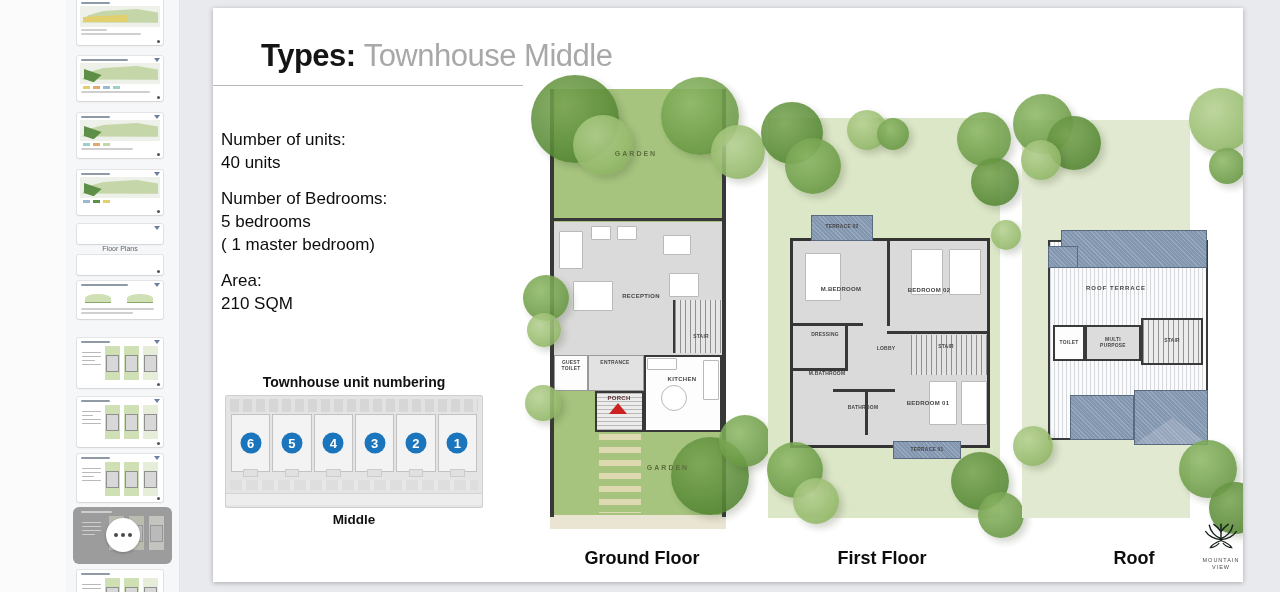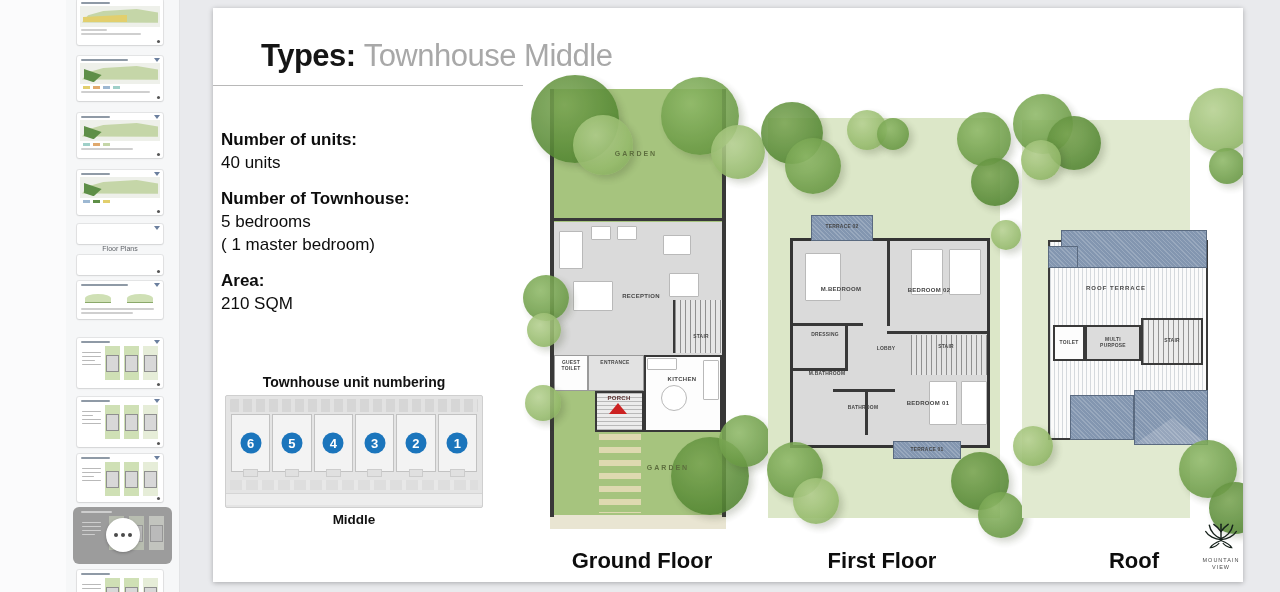--- a/index.html
+++ b/index.html
@@ -52,21 +52,21 @@
   
   .slide { position:absolute; left:213px; top:8px; width:1030px; height:574px;
     background:#fff; box-shadow:0 1px 5px rgba(0,0,0,.28); overflow:hidden; }
 
   .slide-title { position:absolute; left:8px; top:30px; font-size:31px; letter-spacing:-.5px; }
   .slide-title .prefix { font-weight:700; color:#151515;margin-left:40px; }
   .slide-title .value { font-weight:500; color:#a8a8a8; margin-left:8px; }
   .title-rule { position:absolute; left:0; top:77px; width:310px; height:1px; background:#b8b8b8; }
 
   .info { position:absolute; left:8px; top:120px; font-size:17px; line-height:23px; color:#0d0d0d; }
-  .info .lbl { font-weight:700; }
+  .info .lbl { font-weight:400; }
   .info .grp { margin-bottom:13px; }
 
   
   .numbering { position:absolute; left:12px; top:366px; width:258px; }
   .num-title { text-align:center; font-size:14px; font-weight:700; color:#111; }
   .siteplan { position:relative; margin-top:5px; height:113px; background:#e4e4e4;
     border:1px solid #cfcfcf; border-radius:2px; padding:3px 4px; }
   .sp-top { height:13px; background:repeating-linear-gradient(90deg,#d6d6d6 0 9px,#e2e2e2 9px 13px);
     border-radius:1px; }
   .sp-row { display:flex; height:58px; margin-top:2px; }
@@ -97,21 +97,21 @@
   .room-label { position:absolute; transform:translate(-50%,-50%); font-size:6px; line-height:7px;
     font-weight:700; color:#454545; letter-spacing:.3px; text-align:center; white-space:nowrap; z-index:5; }
   .room-label.sm { transform:translate(-50%,-50%) scale(.82); }
   .room-label.wrap { white-space:normal; width:34px; }
   .room-label.garden { color:#5d6e3e; letter-spacing:2px; font-size:7px; }
   .hatch-h { background-image:repeating-linear-gradient(90deg, rgba(60,60,60,.5) 0 1px, transparent 1px 5px); }
   .stripes-h { background-image:repeating-linear-gradient(180deg, rgba(90,90,90,.35) 0 1px, transparent 1px 4px); }
   .blue-roof { background:#8396b0; border:1px solid #5a6a80;
     background-image:repeating-linear-gradient(45deg, rgba(255,255,255,.18) 0 1px, transparent 1px 3px); }
   .floor-label { position:absolute; top:540px; transform:translateX(-50%);
-    font-size:22px; font-weight:700; color:#0d0d0d; }
+    font-size:18px; font-weight:700; color:#0d0d0d; }
   .porch-arrow { position:absolute; width:0; height:0; border-left:9px solid transparent;
     border-right:9px solid transparent; border-bottom:11px solid #cc2222; }
   .path-steps { position:absolute;
     background:repeating-linear-gradient(180deg, #ded9b0 0 6px, transparent 6px 13px); }
   .deck { background:#fbfbfb;
     background-image:repeating-linear-gradient(90deg, #d5d9dd 0 1px, transparent 1px 4px);
     border:2px solid #3a3a3a; }
 
   
   .logo { position:absolute; left:982px; top:512px; width:52px; text-align:center; }
@@ -284,21 +284,21 @@
     <span class="prefix">Types:</span><span class="value">Townhouse Middle</span>
   </div>
   <div class="title-rule"></div>
 
   <div class="info">
     <div class="grp">
       <div class="lbl">Number of units:</div>
       <div>40 units</div>
     </div>
     <div class="grp">
-      <div class="lbl">Number of Townhouse:</div>
+      <div class="lbl">Number of Bedrooms:</div>
       <div>5 bedrooms</div>
       <div>( 1 master bedroom)</div>
     </div>
     <div class="grp">
       <div class="lbl">Area:</div>
       <div>210 SQM</div>
     </div>
   </div>
 
   <div class="numbering">

